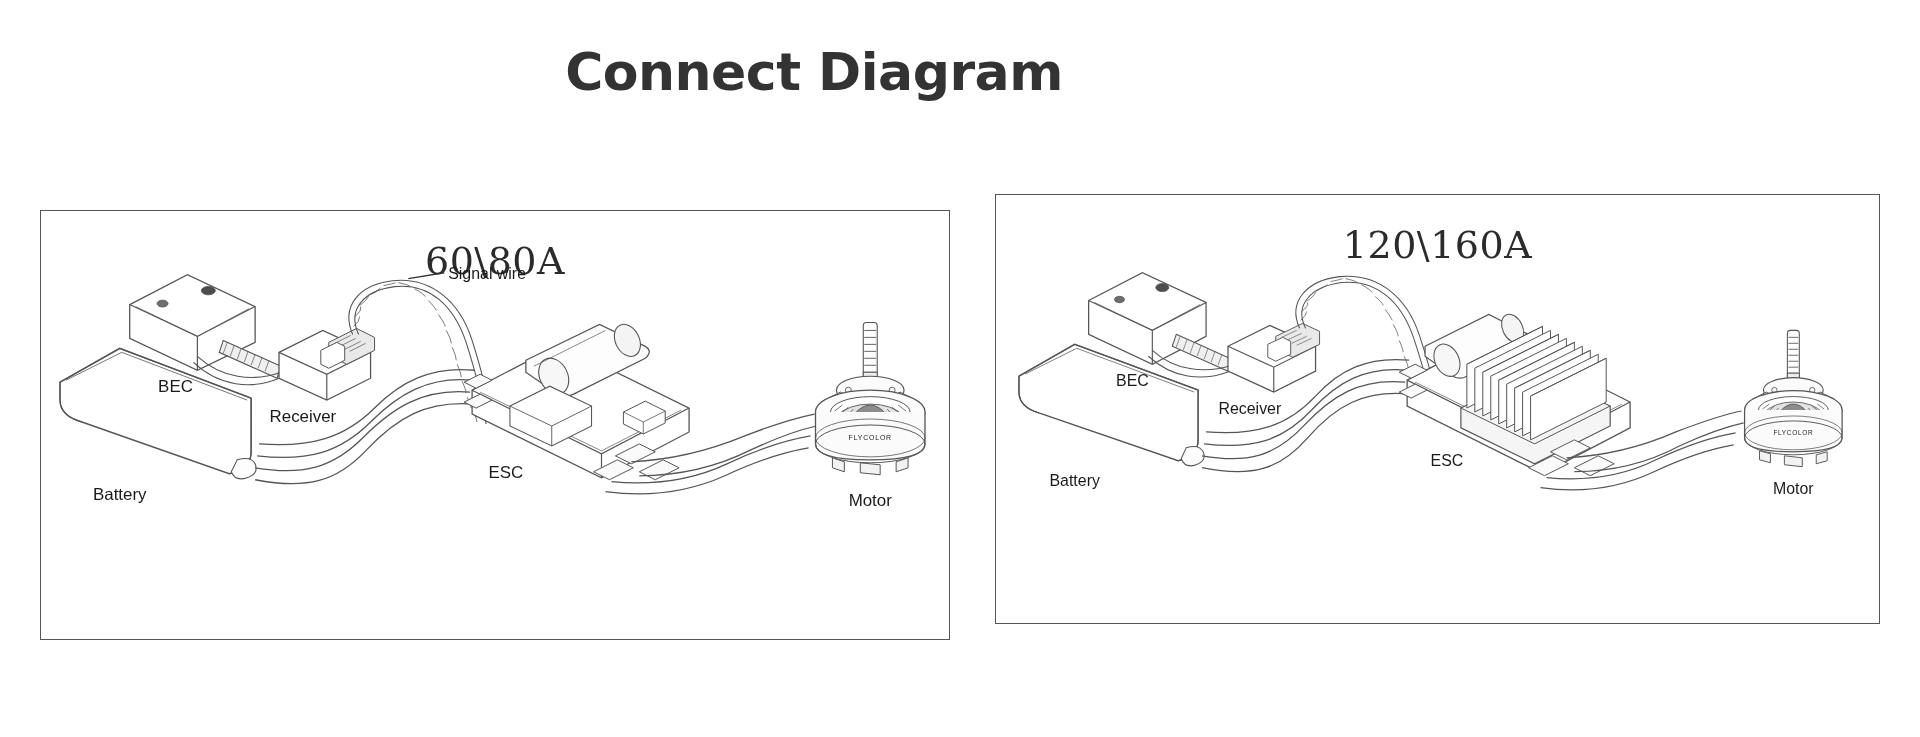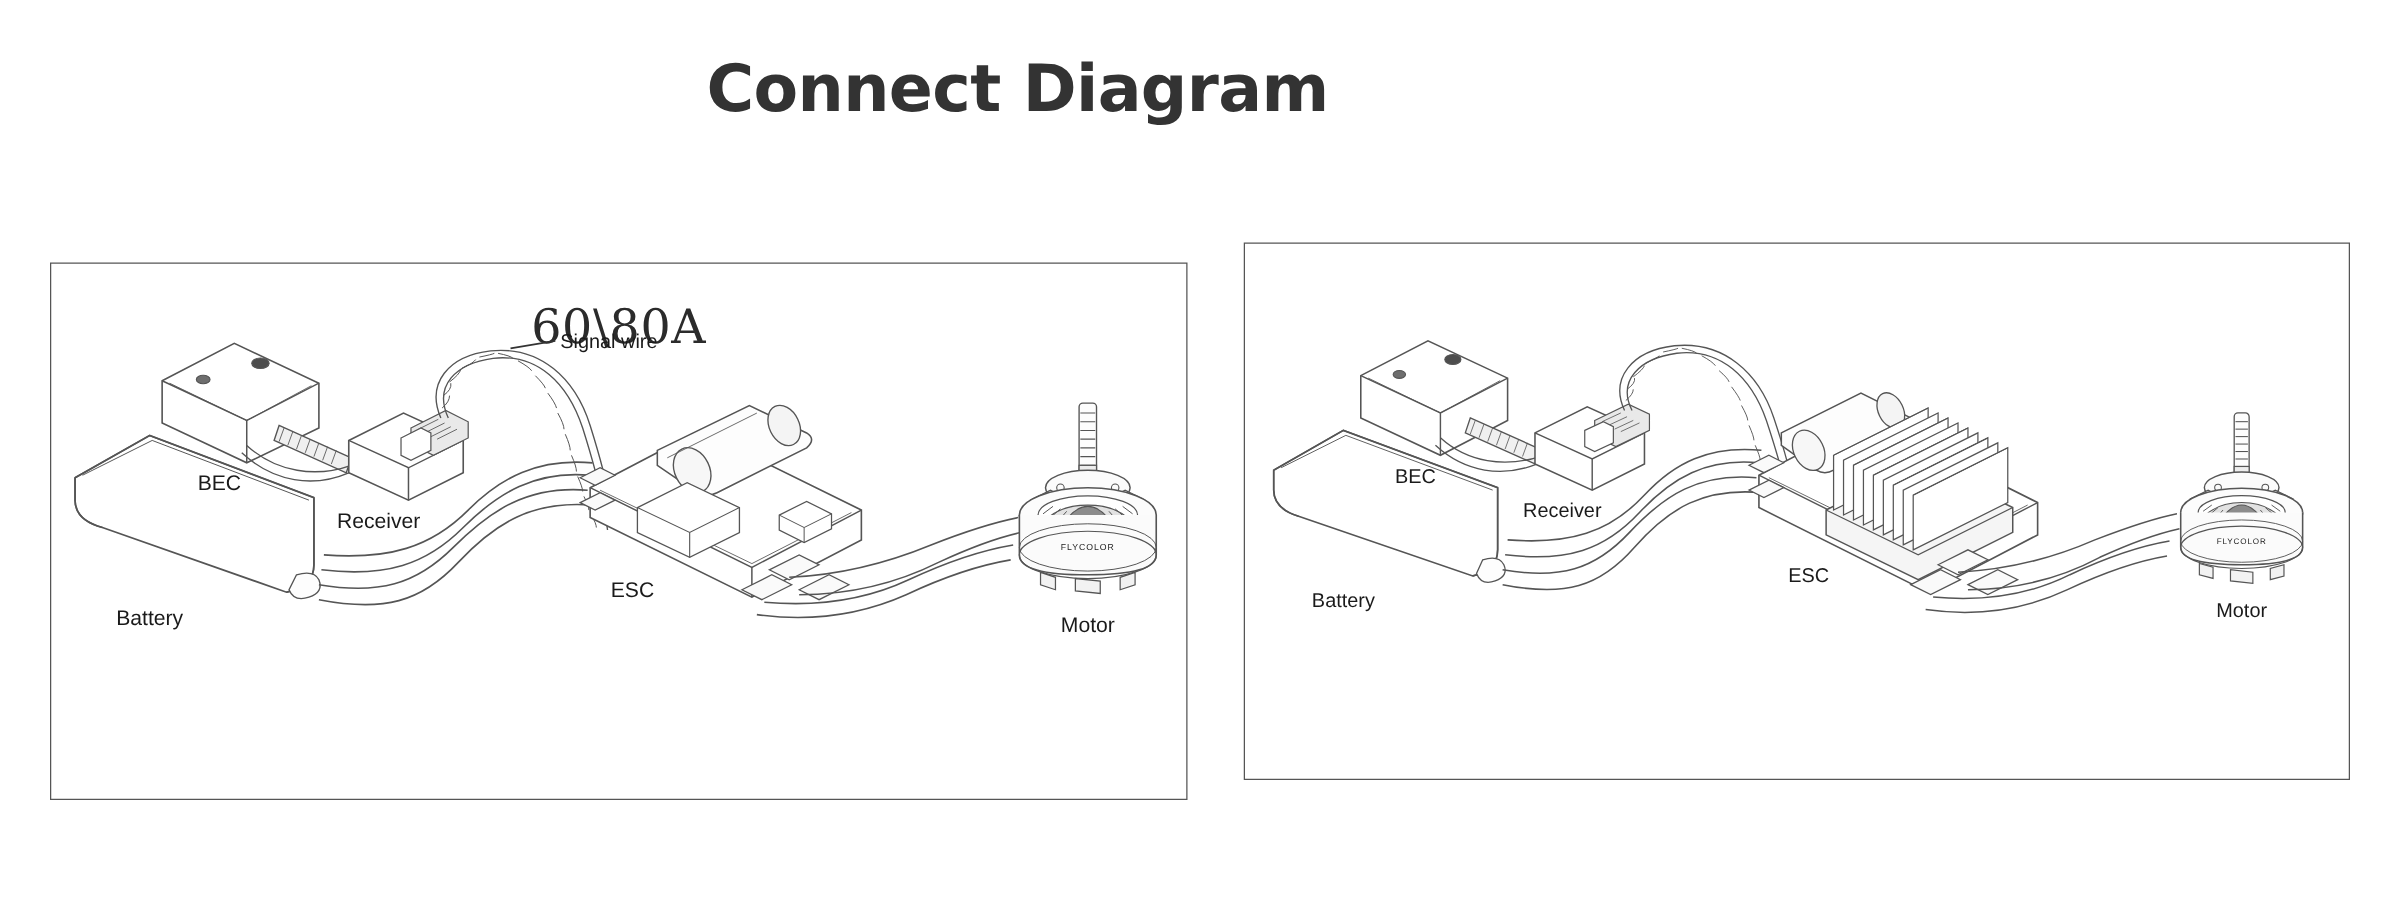--- a/index.html
+++ b/index.html
@@ -264,20 +264,21 @@
         </g>
 
         <g transform="translate(832,208)">
           <use href="#motorL"></use>
         </g>
         <text class="lbl" x="832" y="296" font-size="17" text-anchor="middle">Motor</text>
       </svg>
     </div>
 
     <div class="panel" id="panel-right">
+      <div class="panel-title">120\160A</div>
 
       <svg class="panel-svg" viewBox="0 0 885 430" xmlns="http://www.w3.org/2000/svg">
         <defs>
           <g id="motorR">
             <rect x="-6" y="-86" width="12" height="56" rx="3" fill="#fdfdfd" stroke="#555" stroke-width="1.05"></rect>
             <g stroke="#555" stroke-width="0.85">
               <line x1="-5" y1="-79" x2="5" y2="-79"></line>
               <line x1="-5" y1="-73" x2="5" y2="-73"></line>
               <line x1="-5" y1="-67" x2="5" y2="-67"></line>
               <line x1="-5" y1="-61" x2="5" y2="-61"></line>

